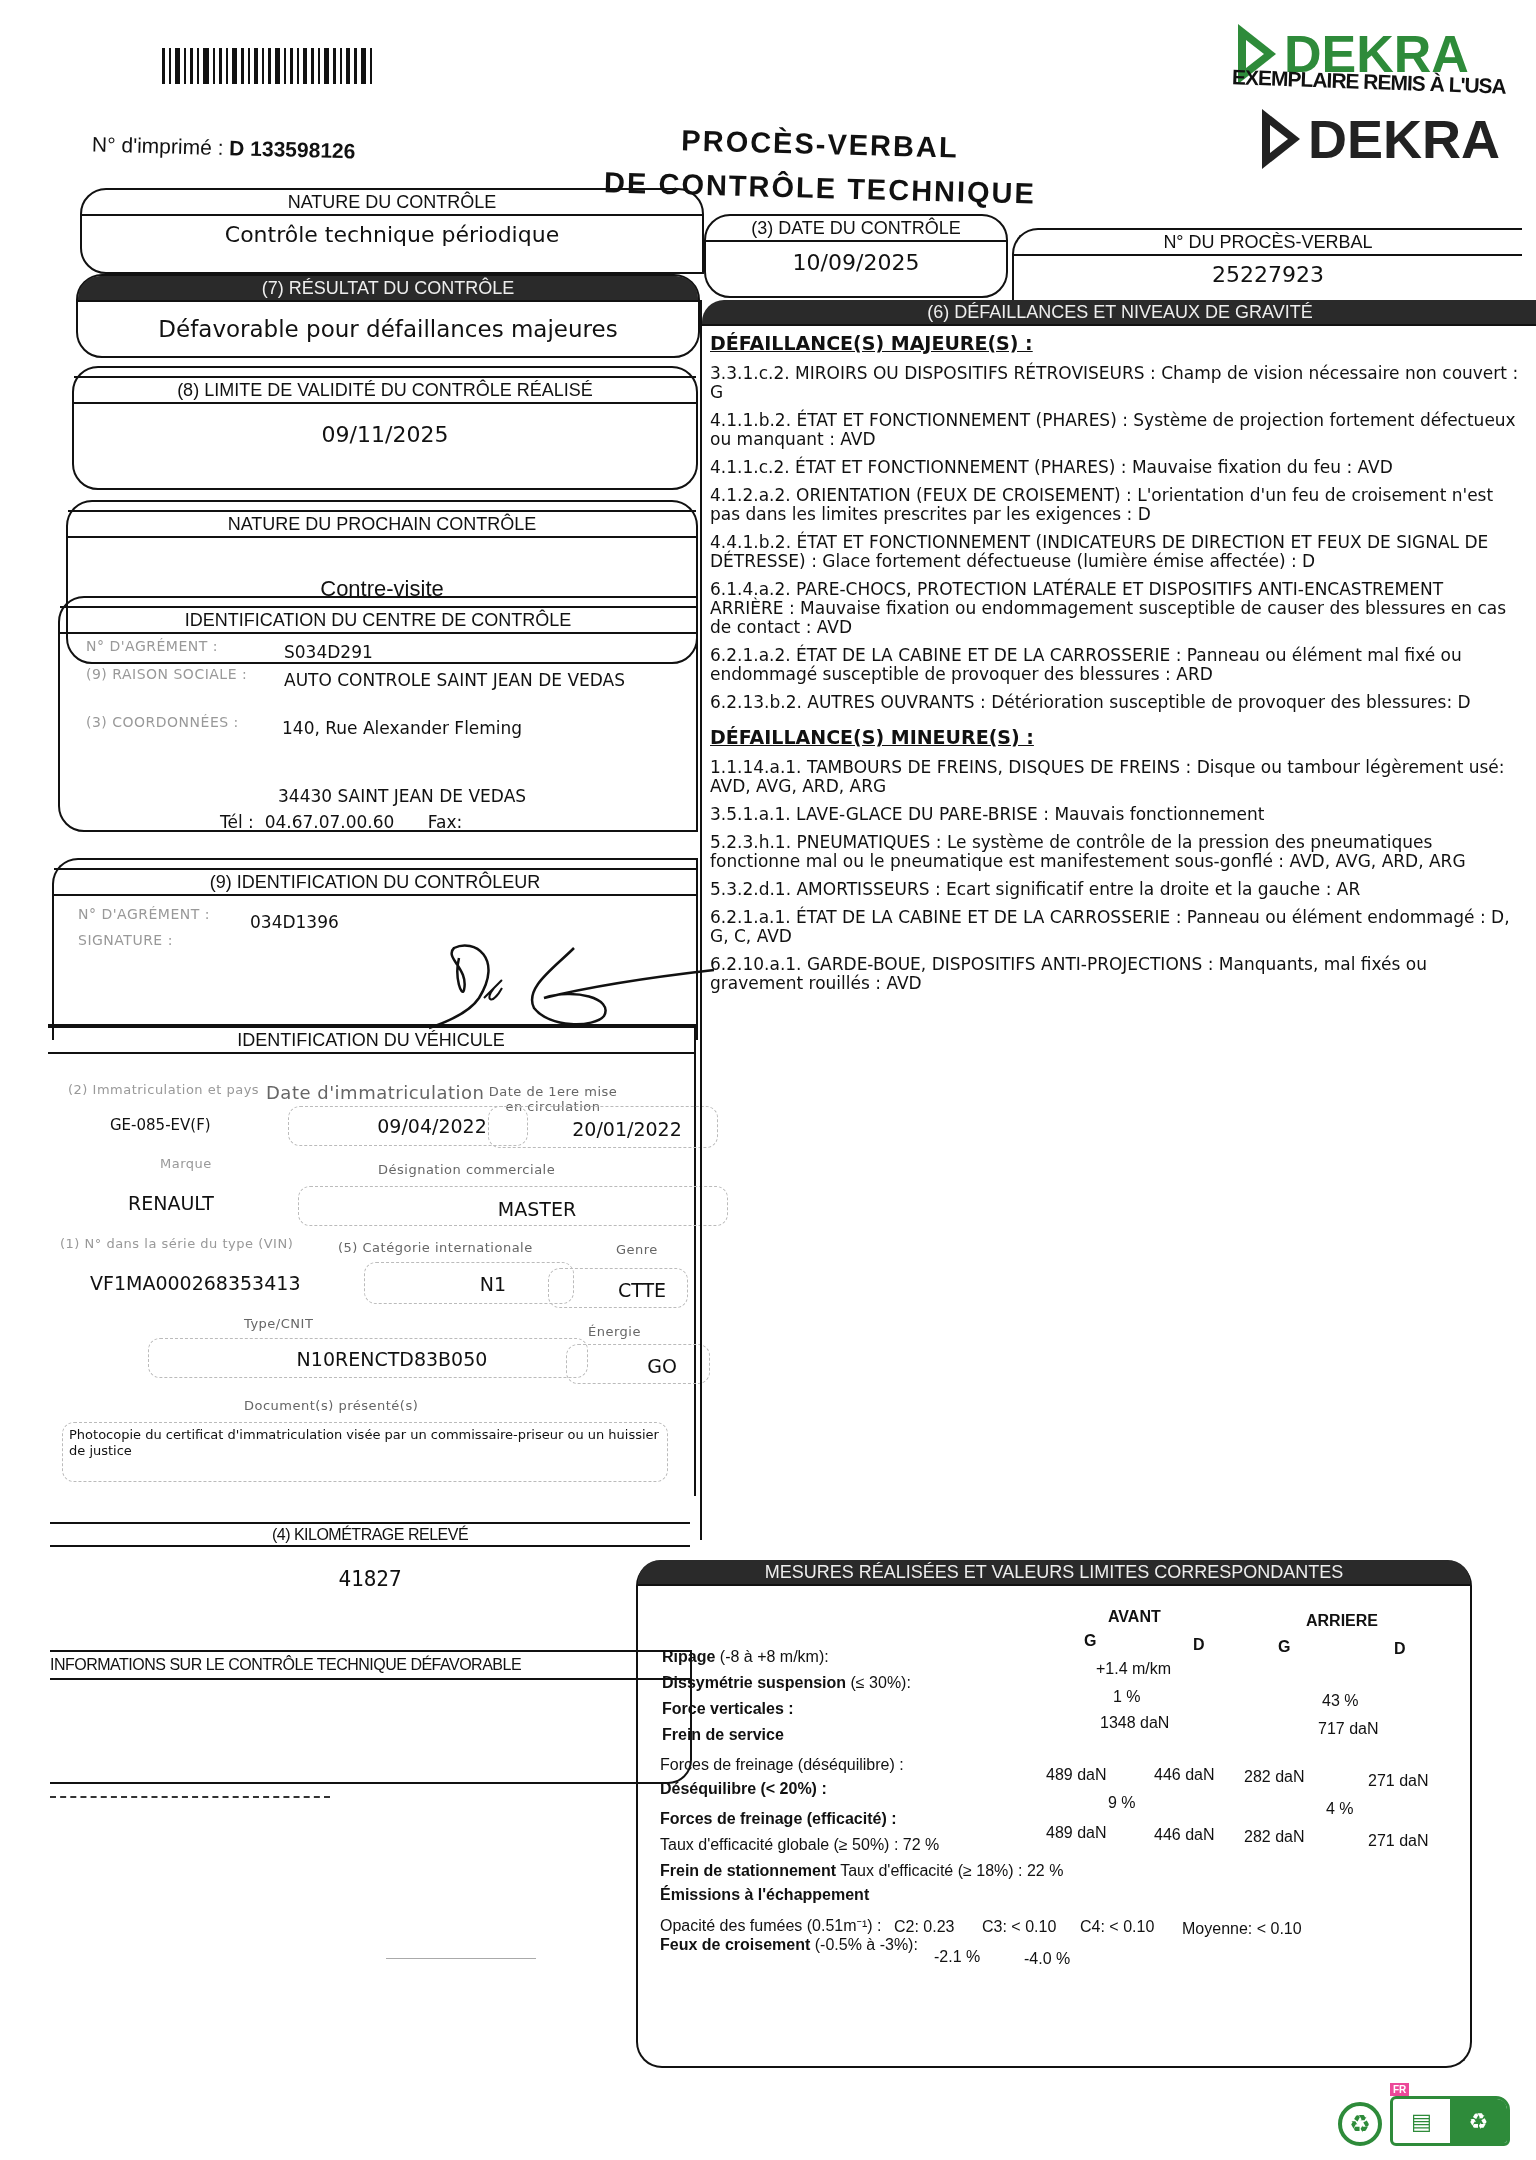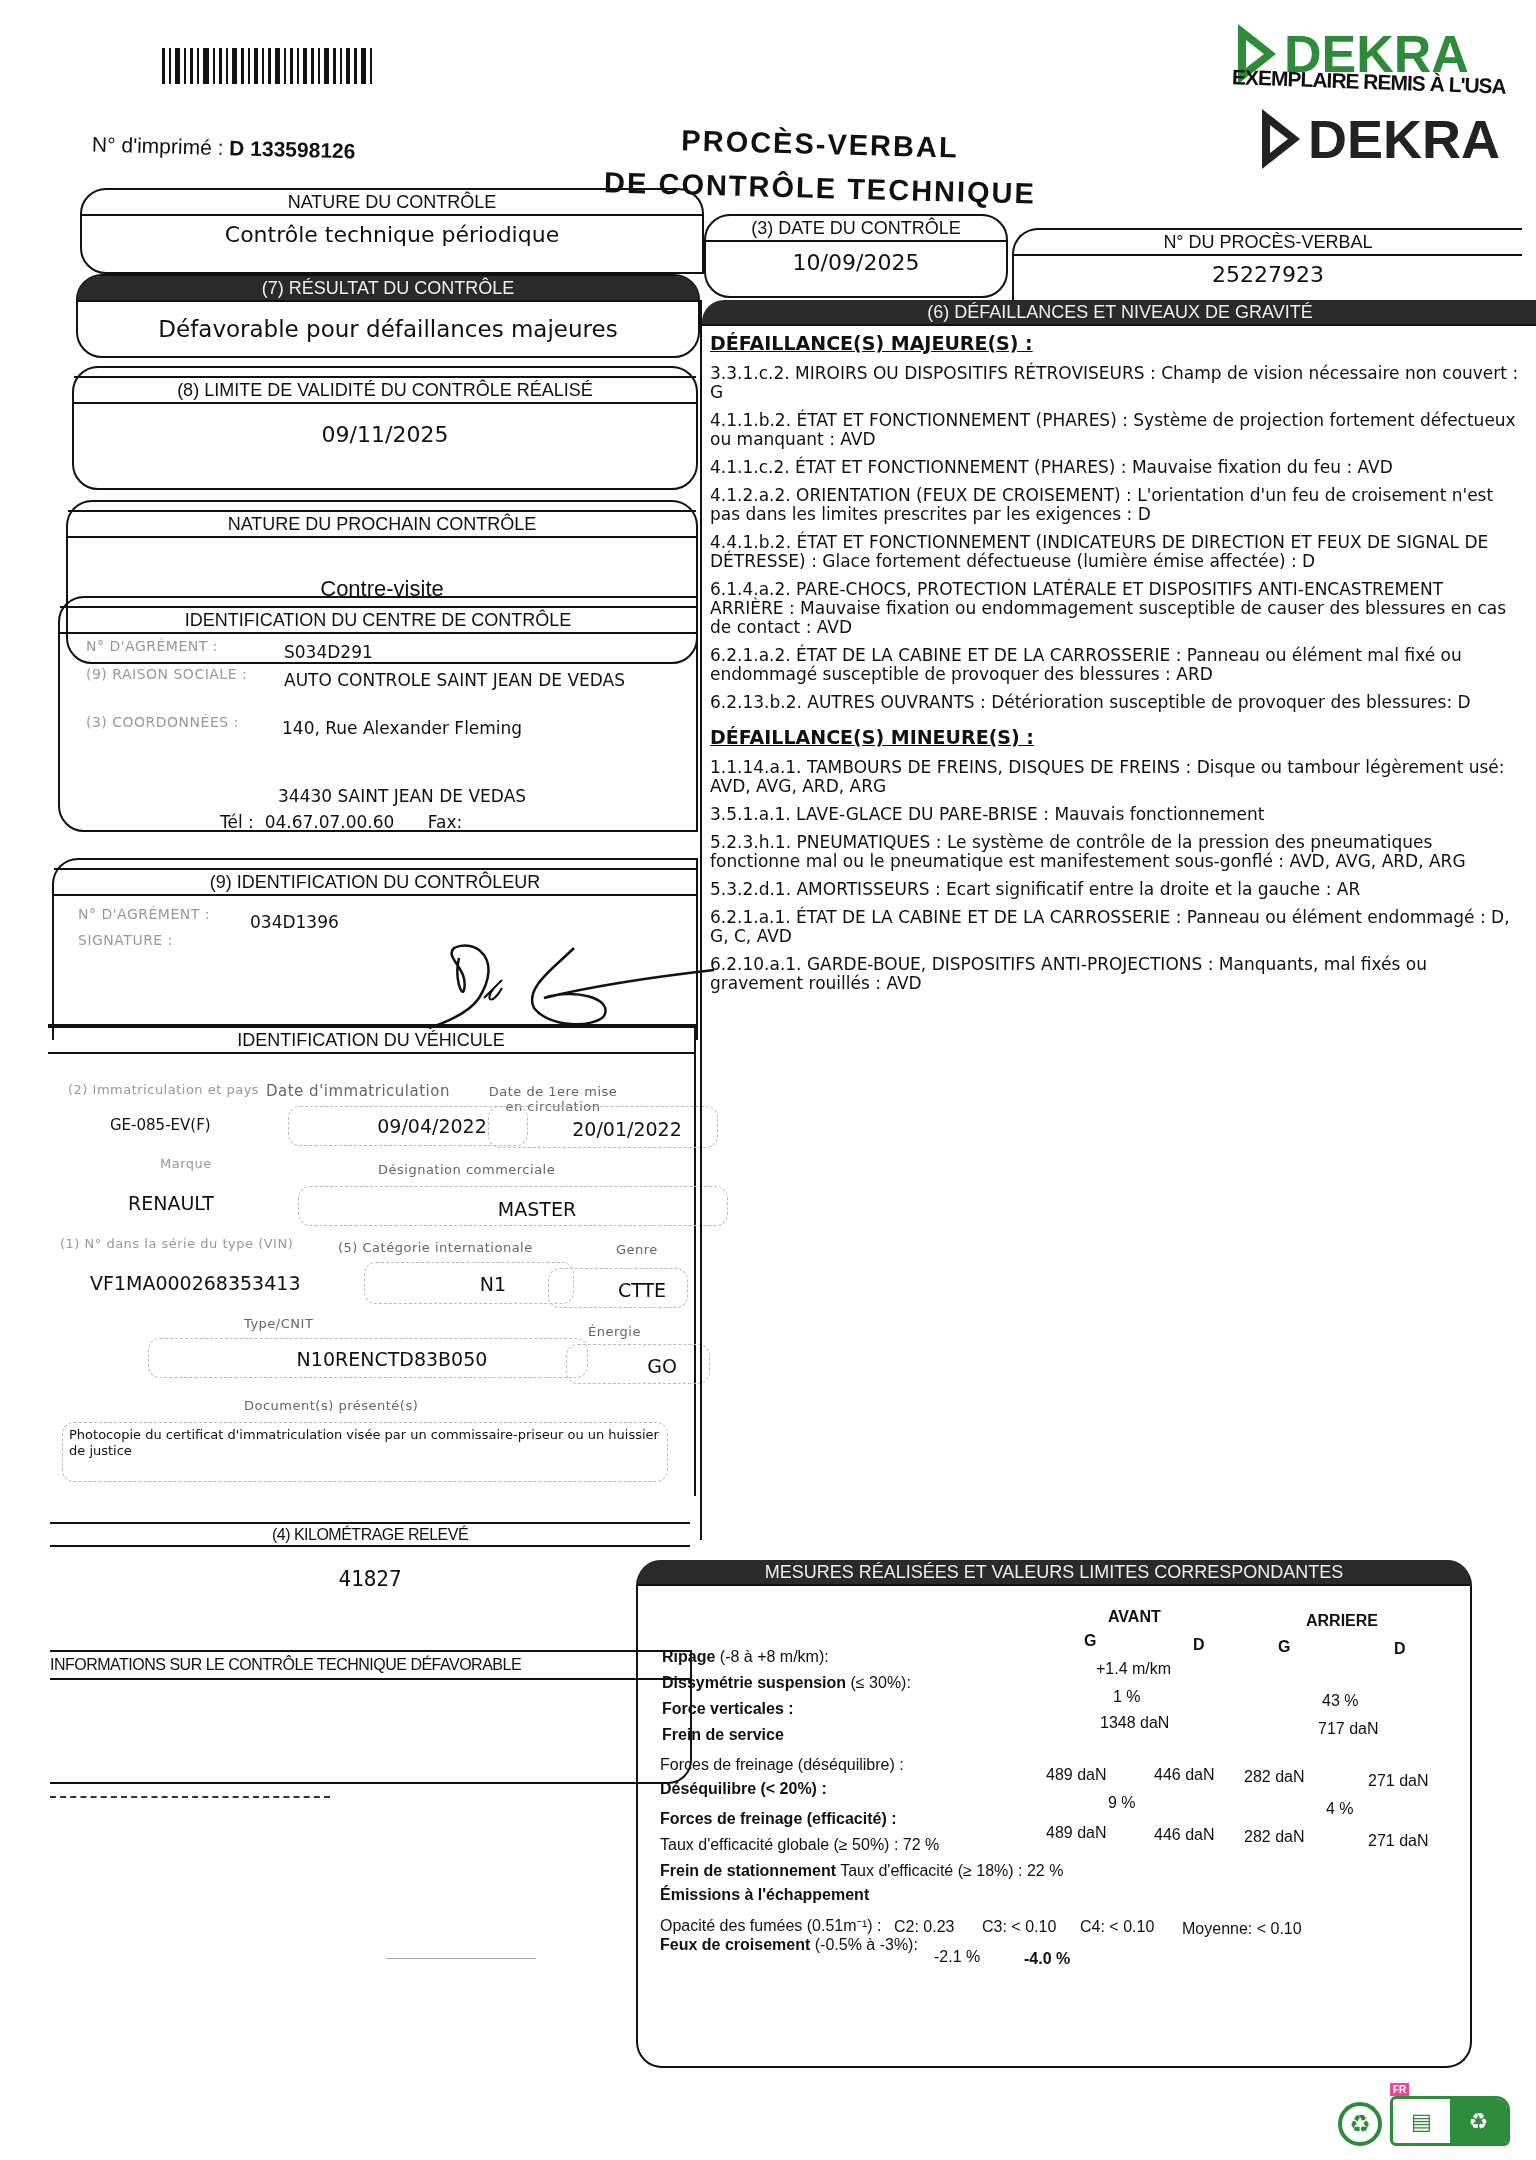--- a/index.html
+++ b/index.html
@@ -133,21 +133,21 @@
     <path d="M75 30 C70 50,78 70,80 62 C85 40,60 30,70 20 C90 10,120 30,95 70 C85 85,60 95,45 100" fill="none" stroke="#111" stroke-width="2.5"></path>
     <path d="M100 70 C115 55,125 45,110 60 C100 72,108 78,118 60" fill="none" stroke="#111" stroke-width="2"></path>
     <path d="M190 20 C170 40,140 60,150 80 C165 100,210 100,220 88 C230 70,190 60,160 70 C200 60,260 50,330 42" fill="none" stroke="#111" stroke-width="2.5"></path>
   </svg>
 </div>
 
 <div class="abs box" style="left:48px;top:1024px;width:646px;height:470px;border-radius:0 0 0 0;border-left:none;border-bottom:none;">
   <div class="hdr" style="border-top:2px solid #111;">IDENTIFICATION DU VÉHICULE</div>
 
   <div class="abs lbl" style="left:20px;top:56px;font-size:13px;">(2) Immatriculation et pays</div>
-  <div class="abs lbl" style="left:218px;top:56px;font-size:15px;color:#666;">Date d'immatriculation</div>
+  <div class="abs lbl" style="left:218px;top:56px;font-size:18px;color:#666;">Date d'immatriculation</div>
   <div class="abs lbl" style="left:430px;top:58px;font-size:13px;color:#666;width:150px;text-align:center;">Date de 1ere mise en circulation</div>
 
   <div class="abs" style="left:62px;top:90px;font-size:15px;">GE-085-EV(F)</div>
   <div class="abs field" style="left:240px;top:80px;width:190px;height:38px;line-height:38px;text-align:center;font-size:19px;">09/04/2022</div>
   <div class="abs field" style="left:440px;top:80px;width:180px;height:40px;line-height:44px;text-align:center;font-size:19px;">20/01/2022</div>
 
   <div class="abs lbl" style="left:112px;top:130px;font-size:13px;">Marque</div>
   <div class="abs lbl" style="left:330px;top:136px;font-size:13px;color:#666;">Désignation commerciale</div>
   <div class="abs" style="left:80px;top:166px;font-size:19px;">RENAULT</div>
   <div class="abs field" style="left:250px;top:160px;width:380px;height:38px;line-height:44px;text-align:center;font-size:19px;">MASTER</div>
@@ -251,21 +251,21 @@
   <div class="mrow b" style="left:22px;top:326px;">Émissions à l'échappement</div>
 
   <div class="mrow" style="left:22px;top:354px;">Opacité des fumées  (0.51m⁻¹) :</div>
   <div class="mrow" style="left:256px;top:358px;">C2: 0.23</div>
   <div class="mrow" style="left:344px;top:358px;">C3: &lt; 0.10</div>
   <div class="mrow" style="left:442px;top:358px;">C4: &lt; 0.10</div>
   <div class="mrow" style="left:544px;top:360px;">Moyenne: &lt; 0.10</div>
 
   <div class="mrow" style="left:22px;top:376px;"><span class="b">Feux de croisement</span> <span>(-0.5% à -3%):</span></div>
   <div class="mrow" style="left:296px;top:388px;">-2.1 %</div>
-  <div class="mrow" style="left:386px;top:390px;font-weight:bold;">-4.0 %</div>
+  <div class="mrow" style="left:386px;top:390px;">-4.0 %</div>
 </div>
 
 <div class="abs" style="left:1338px;top:2096px;display:flex;align-items:flex-end;gap:8px;">
   <div style="width:44px;height:44px;border-radius:50%;border:4px solid #2e8b3a;box-sizing:border-box;color:#2e8b3a;font-size:24px;line-height:36px;text-align:center;">♻</div>
   <div style="position:relative;width:120px;height:50px;border:3px solid #2e8b3a;border-radius:6px 14px 6px 6px;box-sizing:border-box;display:flex;">
     <span style="position:absolute;left:-3px;top:-16px;background:#ec4899;color:#fff;font-size:10px;font-weight:bold;padding:1px 3px;font-family:'Liberation Sans',sans-serif;">FR</span>
     <span style="flex:1;display:flex;align-items:center;justify-content:center;color:#2e8b3a;font-size:22px;">▤</span>
     <span style="flex:1;background:#2e8b3a;color:#fff;display:flex;align-items:center;justify-content:center;font-size:22px;border-radius:0 10px 3px 0;">♻</span>
   </div>
 </div>

